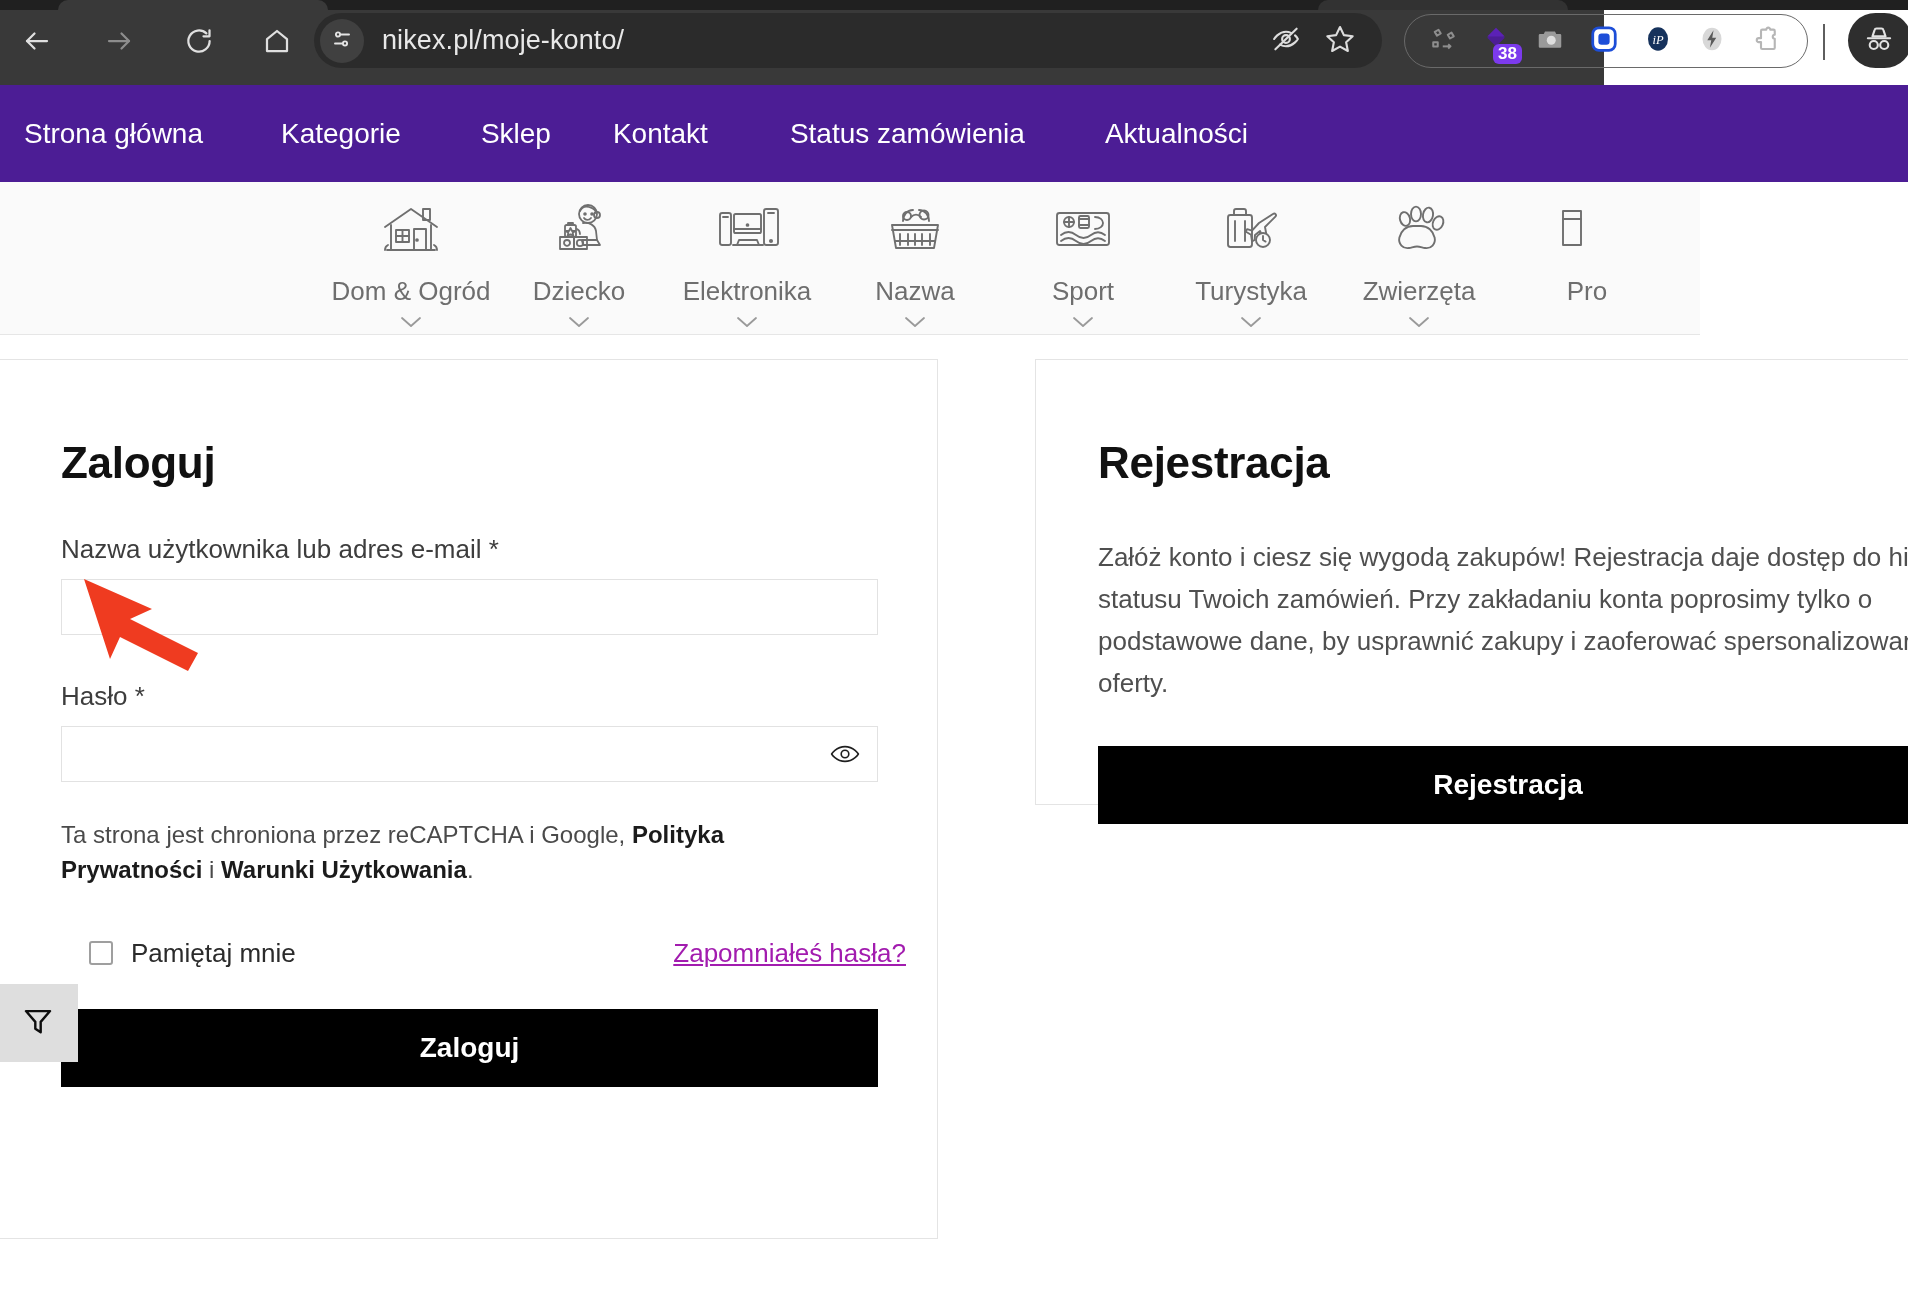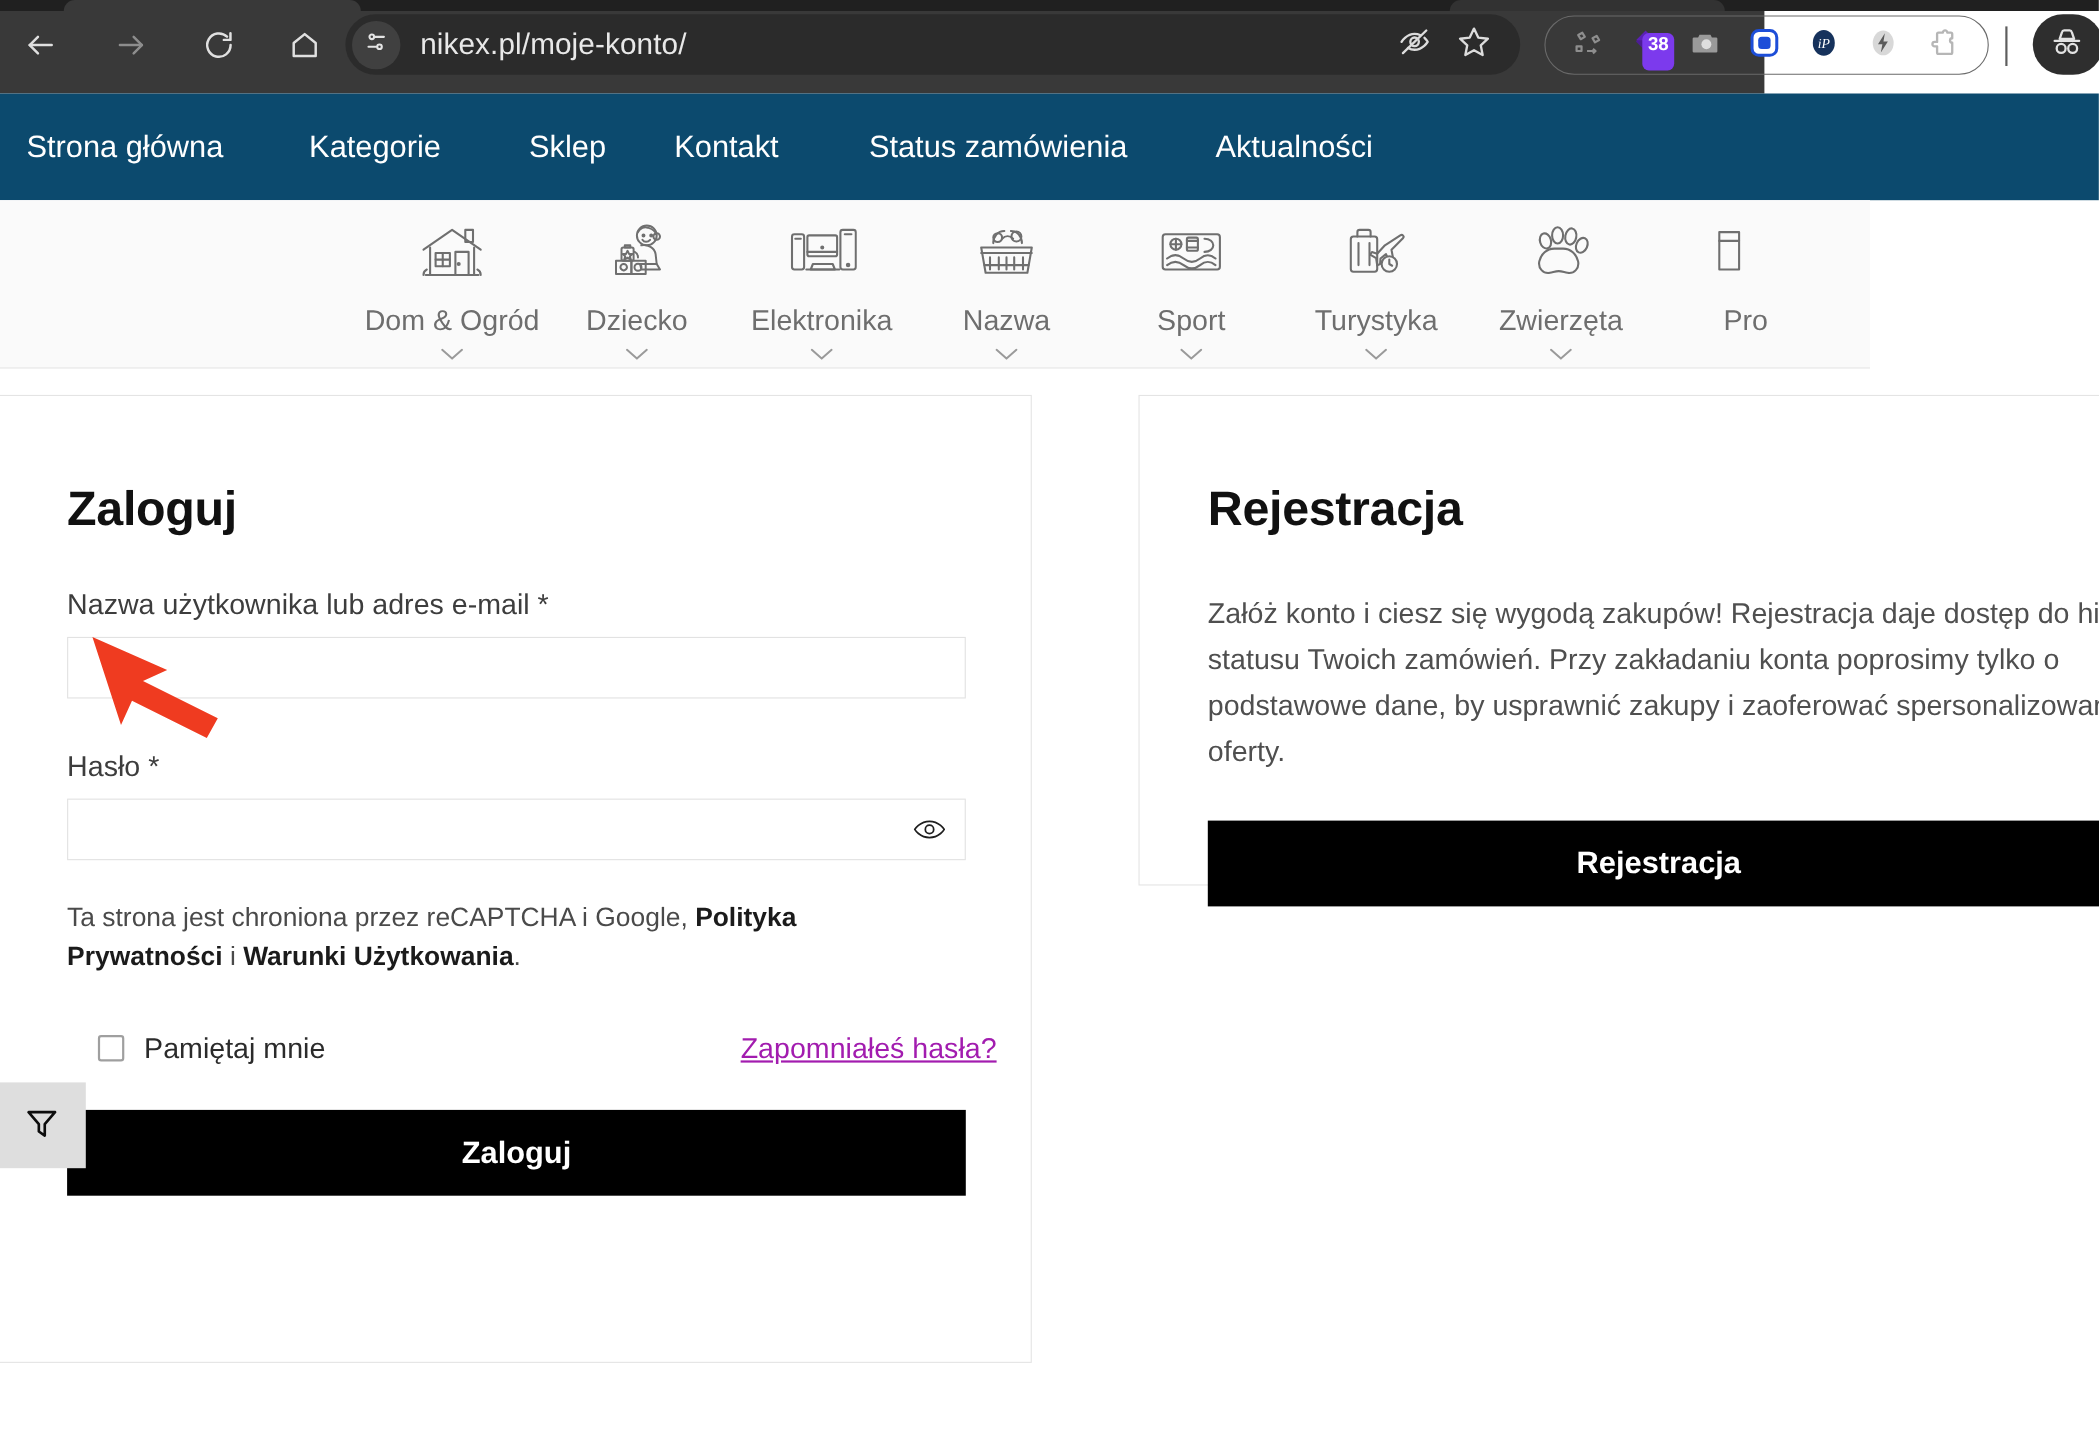--- a/index.html
+++ b/index.html
@@ -96,21 +96,21 @@
     cursor: pointer;
     flex: 0 0 auto;
   }
   .ext-badge {
     position: absolute;
     right: 1px; bottom: 4px;
     background: #7c3aed;
     color: #ffffff;
     font-size: 17px; font-weight: bold;
     border-radius: 6px;
-    padding: 1px 5px 16px 5px;
+    padding: 1px 5px 2px 5px;
     line-height: 1;
   }
   .chrome-divider {
     position: absolute; top: 24px; left: 1823px;
     width: 2px; height: 36px;
     background: #5e5e5e;
   }
   .incognito-pill {
     position: absolute; top: 13px; left: 1848px;
     height: 55px;
@@ -120,21 +120,21 @@
     padding: 0 16px 0 14px;
     gap: 14px;
     white-space: nowrap;
     cursor: pointer;
   }
 
   
   .site-nav {
     position: absolute; top: 85px; left: 0;
     width: 1908px; height: 97px;
-    background: #0c4a6e;
+    background: #4c1d95;
     display: flex; align-items: center;
   }
   .site-nav-item {
     color: #ffffff;
     font-size: 28px;
     padding: 0 0;
     cursor: pointer;
     white-space: nowrap;
   }
   #navitem-0 { margin-left: 24px; }

